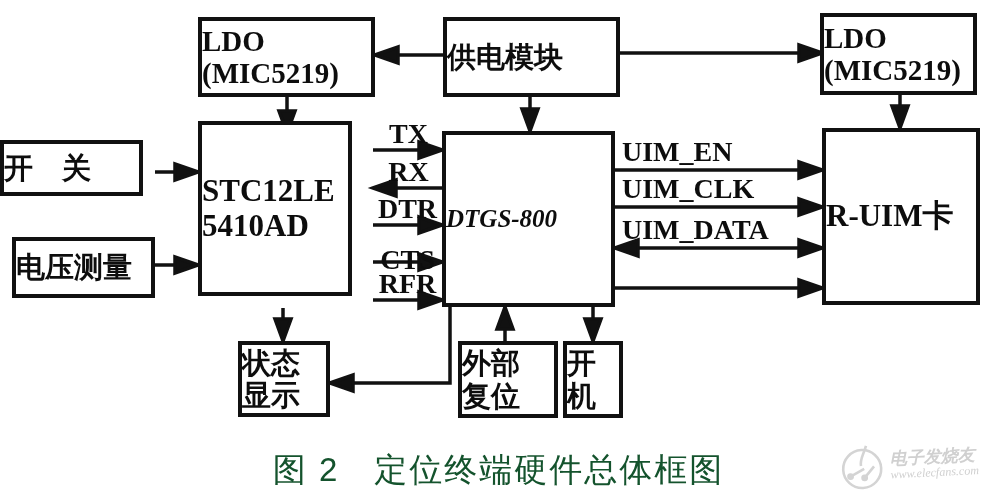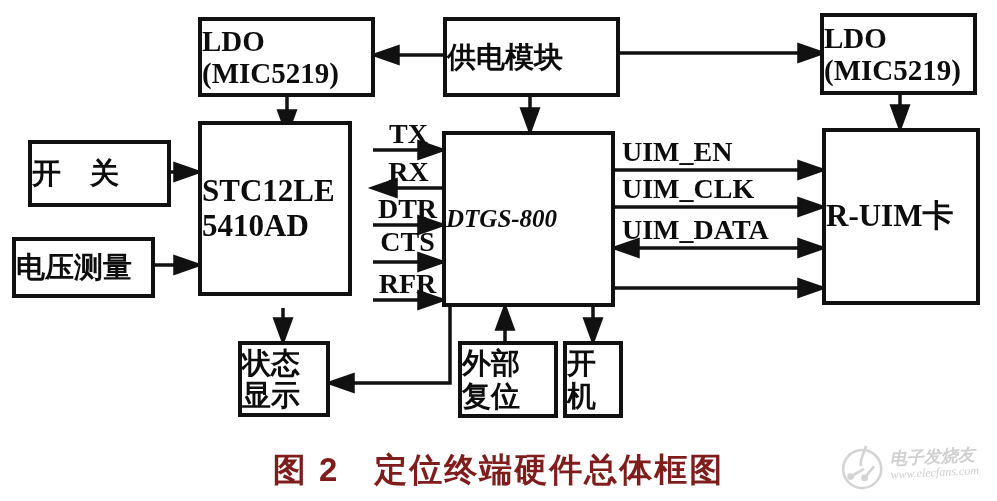--- a/index.html
+++ b/index.html
@@ -17,22 +17,22 @@
   .fs29{font-size:29px;}
   .fs31{font-size:31px;}
   .fs33{font-size:25px;font-style:italic;}
   .sig{
     position:absolute;font-weight:bold;font-size:28px;line-height:1;z-index:3;
     white-space:nowrap;
   }
   .sig.center{text-align:center;}
   .caption{
     position:absolute;left:0;top:448px;width:997px;text-align:center;
-    font-family:"Liberation Sans","DejaVu Sans",sans-serif;font-weight:bold;
-    font-size:33px;letter-spacing:2px;color:#7f1d1d;
+    font-family:"Liberation Sans","DejaVu Sans",sans-serif;font-weight:normal;
+    font-size:33px;letter-spacing:2px;color:#14532d;
   }
   .watermark{
     position:absolute;left:840px;top:440px;width:160px;display:flex;align-items:center;
     color:#d0d0d0;transform:rotate(-3deg);z-index:1;
   }
   .watermark .wm-text{margin-left:6px;line-height:1.05;}
   .wm-brand{font-size:17px;font-style:italic;font-weight:bold;white-space:nowrap;}
   .wm-url{font-size:12px;font-style:italic;white-space:nowrap;}
 </style>
 </head>
@@ -153,21 +153,21 @@
 
   <div class="box fs29" style="left:443px;top:17px;width:177px;height:80px">
     <span>供电模块</span>
   </div>
 
   <div class="box fs29" style="left:820px;top:13px;width:157px;height:82px">
     <span>LDO</span>
     <span>(MIC5219)</span>
   </div>
 
-  <div class="box fs29" style="left:28px;top:140px;width:143px;height:67px">
+  <div class="box fs29" style="left:0;top:140px;width:143px;height:56px">
     <span>开　关</span>
   </div>
 
   <div class="box fs29" style="left:12px;top:237px;width:143px;height:61px">
     <span>电压测量</span>
   </div>
 
   <div class="box fs31" style="left:198px;top:121px;width:154px;height:175px">
     <span>STC12LE</span>
     <span>5410AD</span>
@@ -192,21 +192,21 @@
   </div>
 
   <div class="box fs29" style="left:563px;top:341px;width:60px;height:77px">
     <span>开</span>
     <span>机</span>
   </div>
 
   <div class="sig center" style="left:375px;top:120px;width:67px">TX</div>
   <div class="sig center" style="left:375px;top:158px;width:67px">RX</div>
   <div class="sig center" style="left:373px;top:195px;width:69px">DTR</div>
-  <div class="sig center" style="left:373px;top:228px;width:69px">CTS</div>
+  <div class="sig center" style="left:373px;top:246px;width:69px">CTS</div>
   <div class="sig center" style="left:373px;top:270px;width:69px">RFR</div>
 
   <div class="sig" style="left:622px;top:138px">UIM_EN</div>
   <div class="sig" style="left:622px;top:175px">UIM_CLK</div>
   <div class="sig" style="left:622px;top:216px">UIM_DATA</div>
 
   <div class="caption">图 2　定位终端硬件总体框图</div>
 
   <div class="watermark">
     <svg width="44" height="48" viewBox="0 0 44 48">

